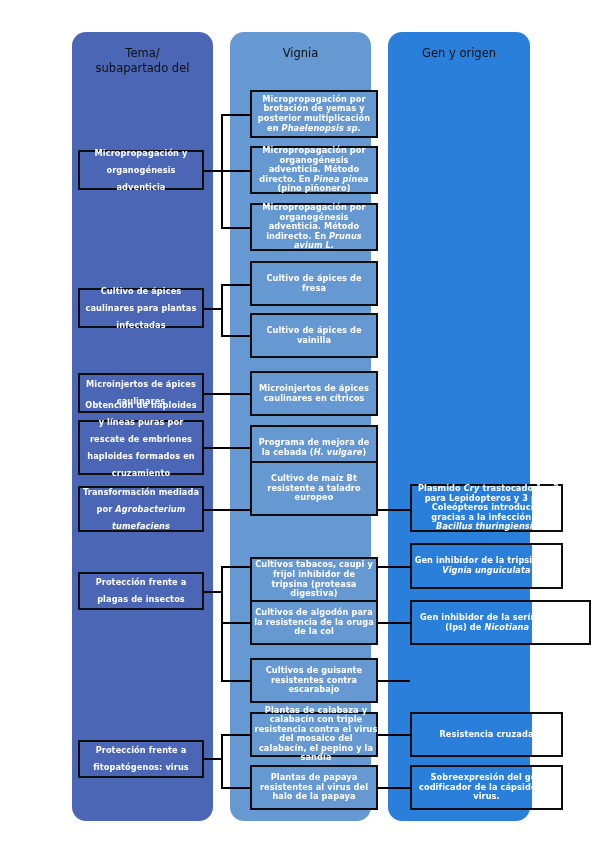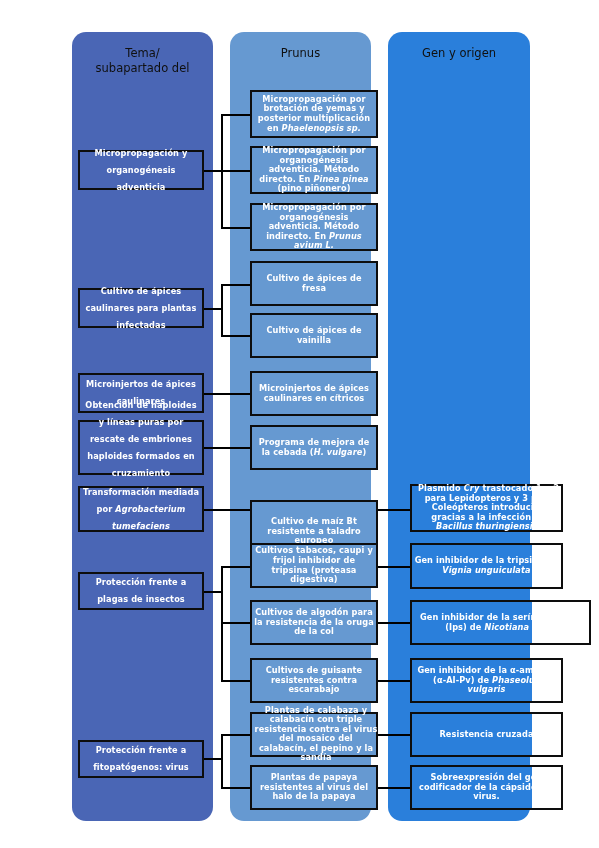--- a/index.html
+++ b/index.html
@@ -40,21 +40,21 @@
 <div class="canvas">
 
   <div class="panel" id="panel-tema">
     <div class="panel-head">
       <div>Tema/</div>
       <div>subapartado del</div>
     </div>
   </div>
 
   <div class="panel" id="panel-cultivo">
-    <div class="panel-head">Prunus</div>
+    <div class="panel-head">Vignia</div>
   </div>
 
   <div class="panel" id="panel-gen">
     <div class="panel-head">Gen y origen</div>
   </div>
 
   <div class="conn h" style="left:204px;top:170px;width:18px;"></div>
   <div class="conn v" style="left:221px;top:114px;height:114px;"></div>
   <div class="conn h" style="left:221px;top:114px;width:29px;"></div>
   <div class="conn h" style="left:221px;top:170px;width:29px;"></div>
@@ -138,25 +138,25 @@
   </div>
 
   <div class="node c" style="left:250px;top:371px;width:128px;height:45px;">
     <span>Microinjertos de ápices caulinares en cítricos</span>
   </div>
 
   <div class="node c" style="left:250px;top:425px;width:128px;height:45px;">
     <span>Programa de mejora de la cebada (<i>H. vulgare</i>)</span>
   </div>
 
-  <div class="node c" style="left:250px;top:500px;width:128px;height:63px;">
+  <div class="node c" style="left:250px;top:461px;width:128px;height:55px;">
     <span>Cultivo de maíz Bt resistente a taladro europeo</span>
   </div>
 
-  <div class="node c" style="left:250px;top:543px;width:128px;height:45px;">
+  <div class="node c" style="left:250px;top:557px;width:128px;height:45px;">
     <span>Cultivos tabacos, caupi y frijol inhibidor de tripsina (proteasa digestiva)</span>
   </div>
 
   <div class="node c" style="left:250px;top:600px;width:128px;height:45px;">
     <span>Cultivos de algodón para la resistencia de la oruga de la col</span>
   </div>
 
   <div class="node c" style="left:250px;top:658px;width:128px;height:45px;">
     <span>Cultivos de guisante resistentes contra escarabajo</span>
   </div>
@@ -174,23 +174,20 @@
   </div>
 
   <div class="node r" style="left: 410px; top: 543px; width: 153px; height: 46px; background: linear-gradient(to right, rgb(42, 127, 219) 0px, rgb(42, 127, 219) 120px, rgb(255, 255, 255) 120px, rgb(255, 255, 255) 100%) transparent;">
     <span>Gen inhibidor de la tripsina de <i>Vignia unguiculata</i></span>
   </div>
 
   <div class="node r" style="left: 410px; top: 600px; width: 181px; height: 45px; background: linear-gradient(to right, rgb(42, 127, 219) 0px, rgb(42, 127, 219) 120px, rgb(255, 255, 255) 120px, rgb(255, 255, 255) 100%) transparent;">
     <span>Gen inhibidor de la serín proteasa (Ips) de <i>Nicotiana alata</i></span>
   </div>
 
-  <div class="node r" style="left: 410px; top: 658px; width: 153px; height: 45px; background: linear-gradient(to right, rgb(42, 127, 219) 0px, rgb(42, 127, 219) 120px, rgb(255, 255, 255) 120px, rgb(255, 255, 255) 100%) transparent;">
-    <span>Gen inhibidor de la α-amilasa (α-AI-Pv) de <i>Phaseolus vulgaris</i></span>
-  </div>
 
   <div class="node r" style="left: 410px; top: 712px; width: 153px; height: 45px; background: linear-gradient(to right, rgb(42, 127, 219) 0px, rgb(42, 127, 219) 120px, rgb(255, 255, 255) 120px, rgb(255, 255, 255) 100%) transparent;">
     <span>Resistencia cruzada</span>
   </div>
 
   <div class="node r" style="left: 410px; top: 765px; width: 153px; height: 45px; background: linear-gradient(to right, rgb(42, 127, 219) 0px, rgb(42, 127, 219) 120px, rgb(255, 255, 255) 120px, rgb(255, 255, 255) 100%) transparent;">
     <span>Sobreexpresión del gen codificador de la cápside del virus.</span>
   </div>
 
 </div>

